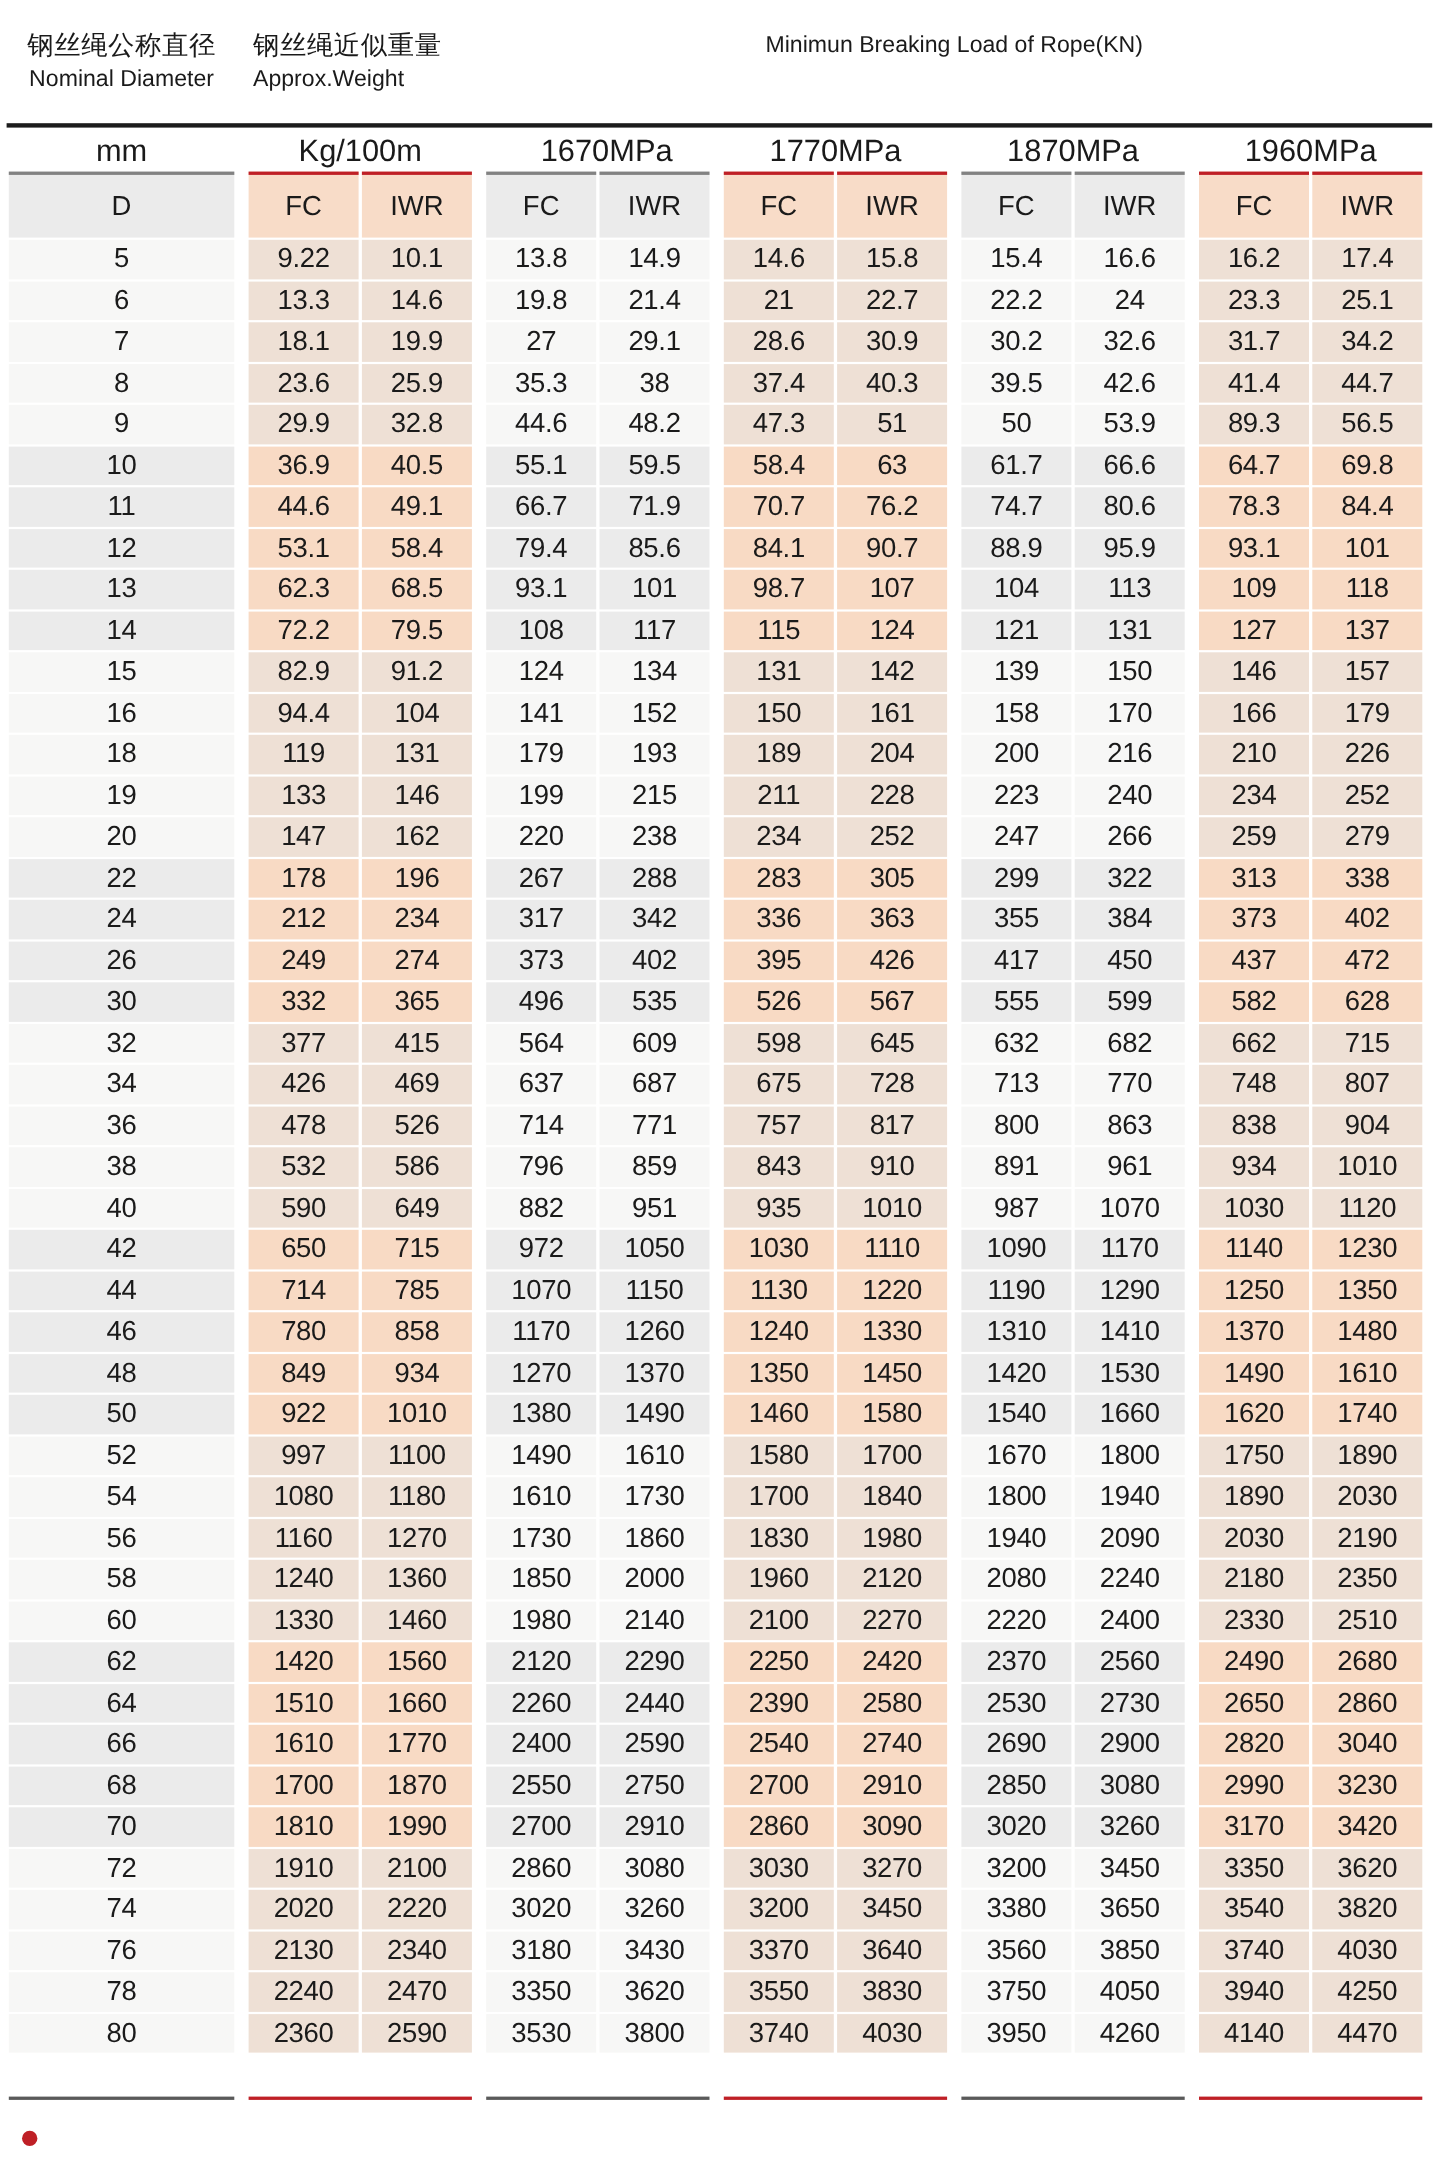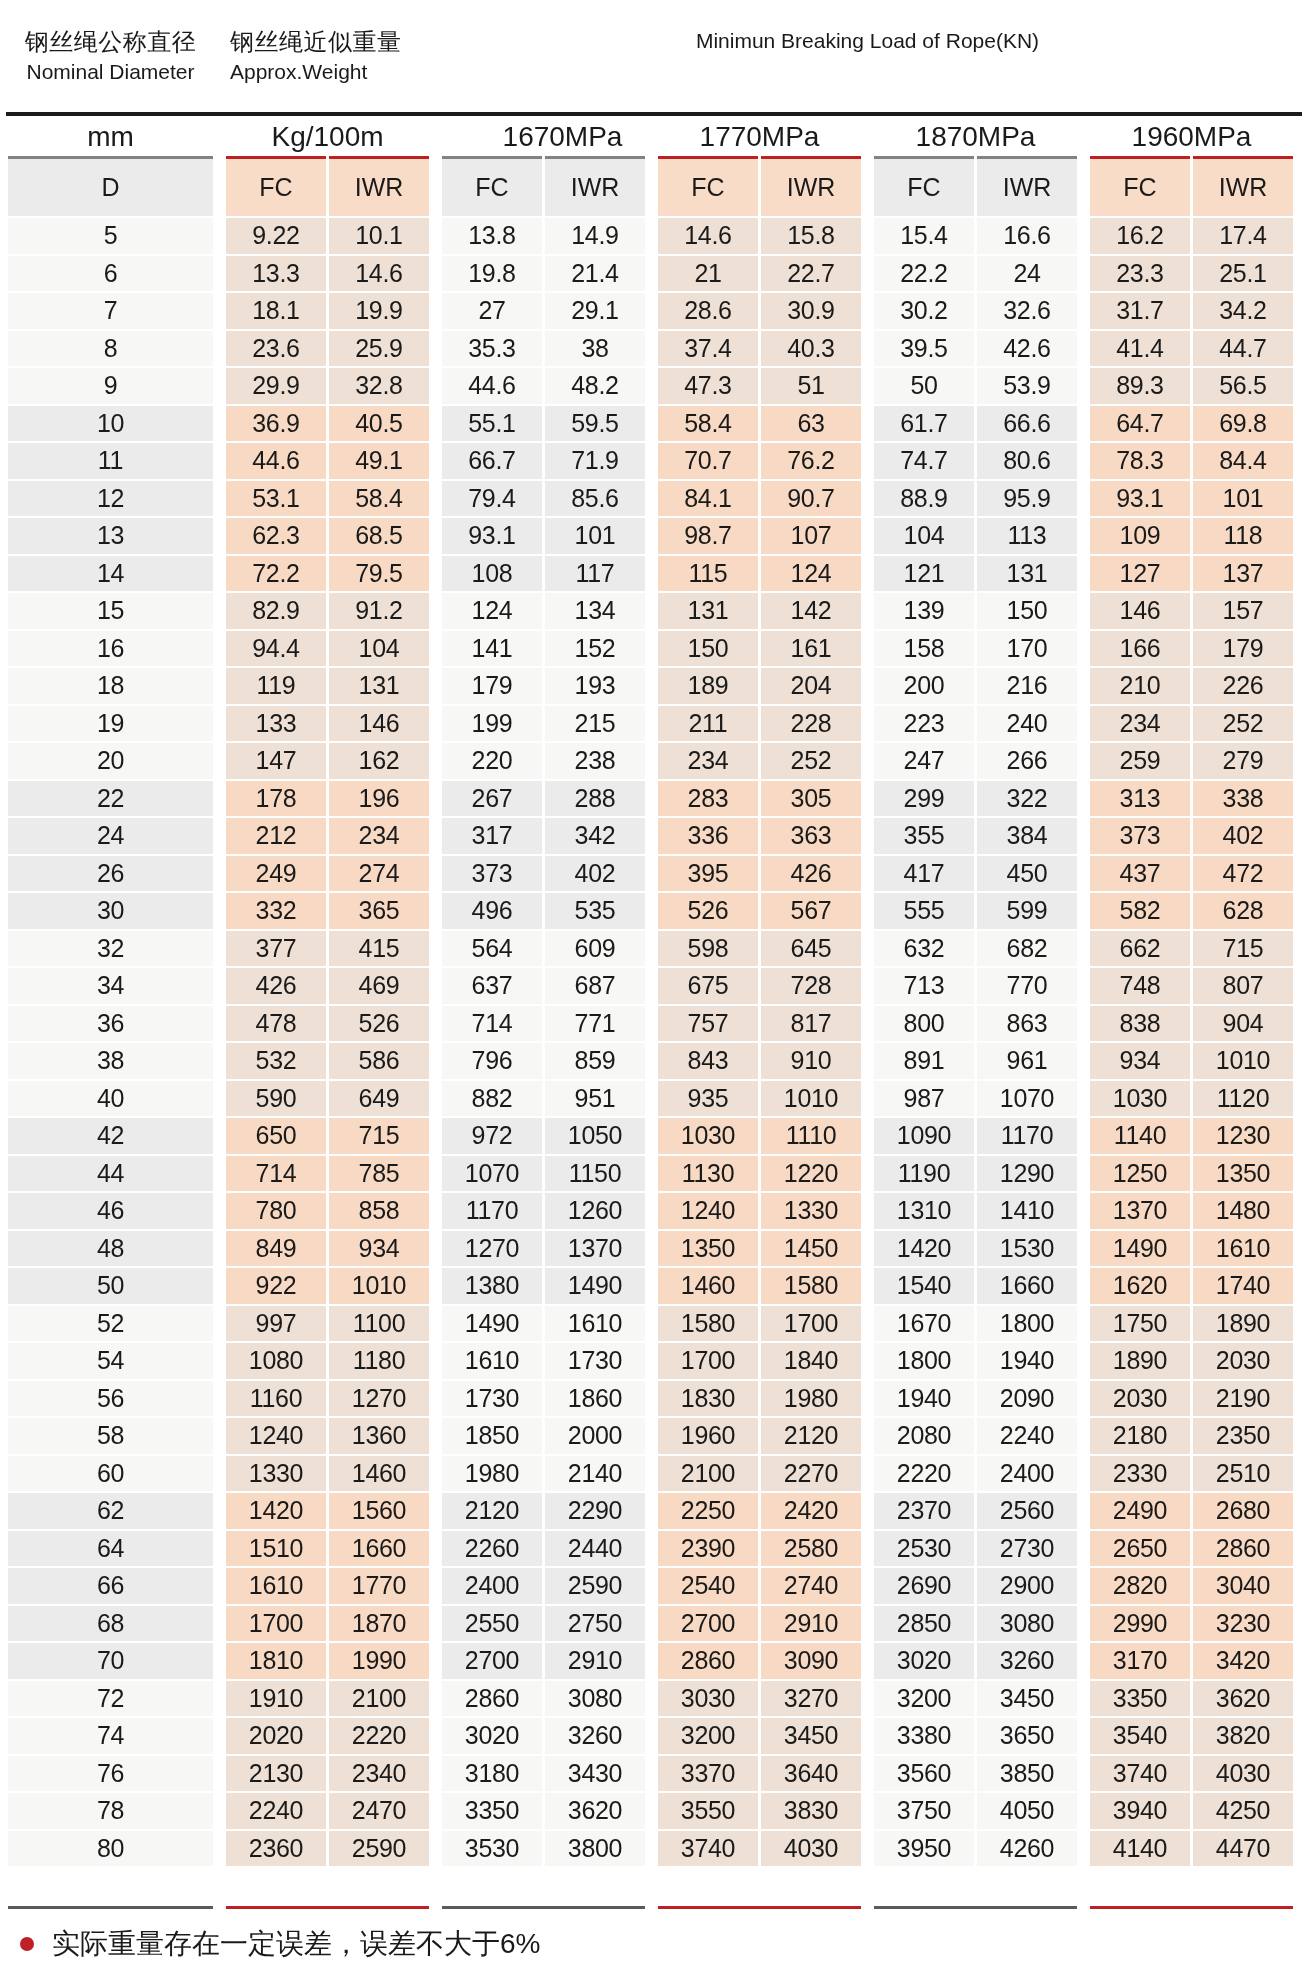--- a/index.html
+++ b/index.html
@@ -17,21 +17,21 @@
   .title .en{font-size:21px;font-weight:400;line-height:30px;}
   .t1{position:absolute;left:8px;width:205px;text-align:center;}
   .t2{position:absolute;left:230px;width:300px;text-align:left;}
   .t3{position:absolute;left:442px;width:851px;text-align:center;}
   .top-rule{position:absolute;top:112px;left:6px;right:6px;height:4px;background:var(--rule_black,#1c1c1c);}
   
   .units-row{position:absolute;top:118px;left:0;width:100%;height:38px;}
   .u{position:absolute;top:0;height:38px;line-height:38px;text-align:center;font-size:28px;}
   .u0{left:8px;width:205px;}
   .u1{left:226px;width:203px;}
-  .u2{left:461px;width:203px;}
+  .u2{left:450px;width:203px;}
   .u3{left:658px;width:203px;}
   .u4{left:874px;width:203px;}
   .u5{left:1090px;width:203px;}
   
   .subrow{position:absolute;top:156px;left:8px;display:flex;}
   .tbody{position:absolute;top:218px;left:8px;}
   .row{display:flex;height:37.5px;}
   .cell{
     box-sizing:border-box;
     height:35.5px;line-height:35.5px;
@@ -691,16 +691,15 @@
     <div class="br br0 dark"></div>
     <div class="br br1 red"></div>
     <div class="br br2 dark"></div>
     <div class="br br3 red"></div>
     <div class="br br4 dark"></div>
     <div class="br br5 red"></div>
   </div>
 
   <div class="footnote">
     <span class="dot"></span>
-    <span class="fn-text">实际重量存在一定误差，误差不大于6%</span>
   </div>
 
 </div>
 
 </body></html>

